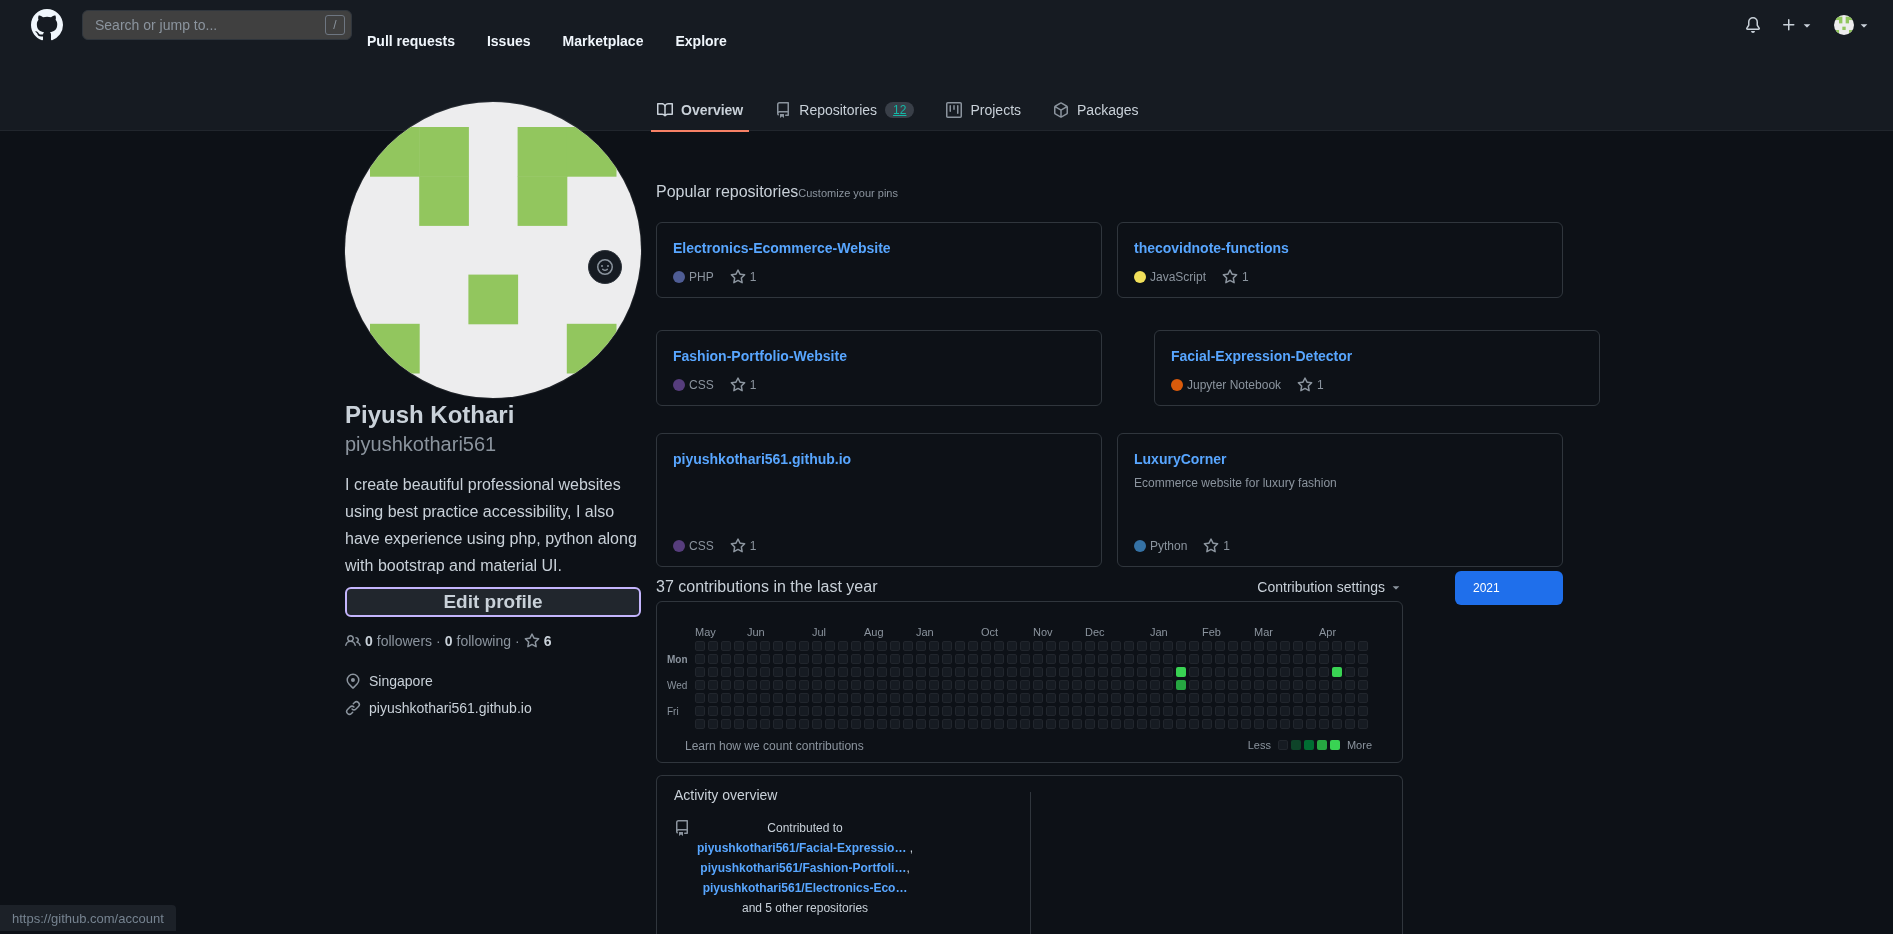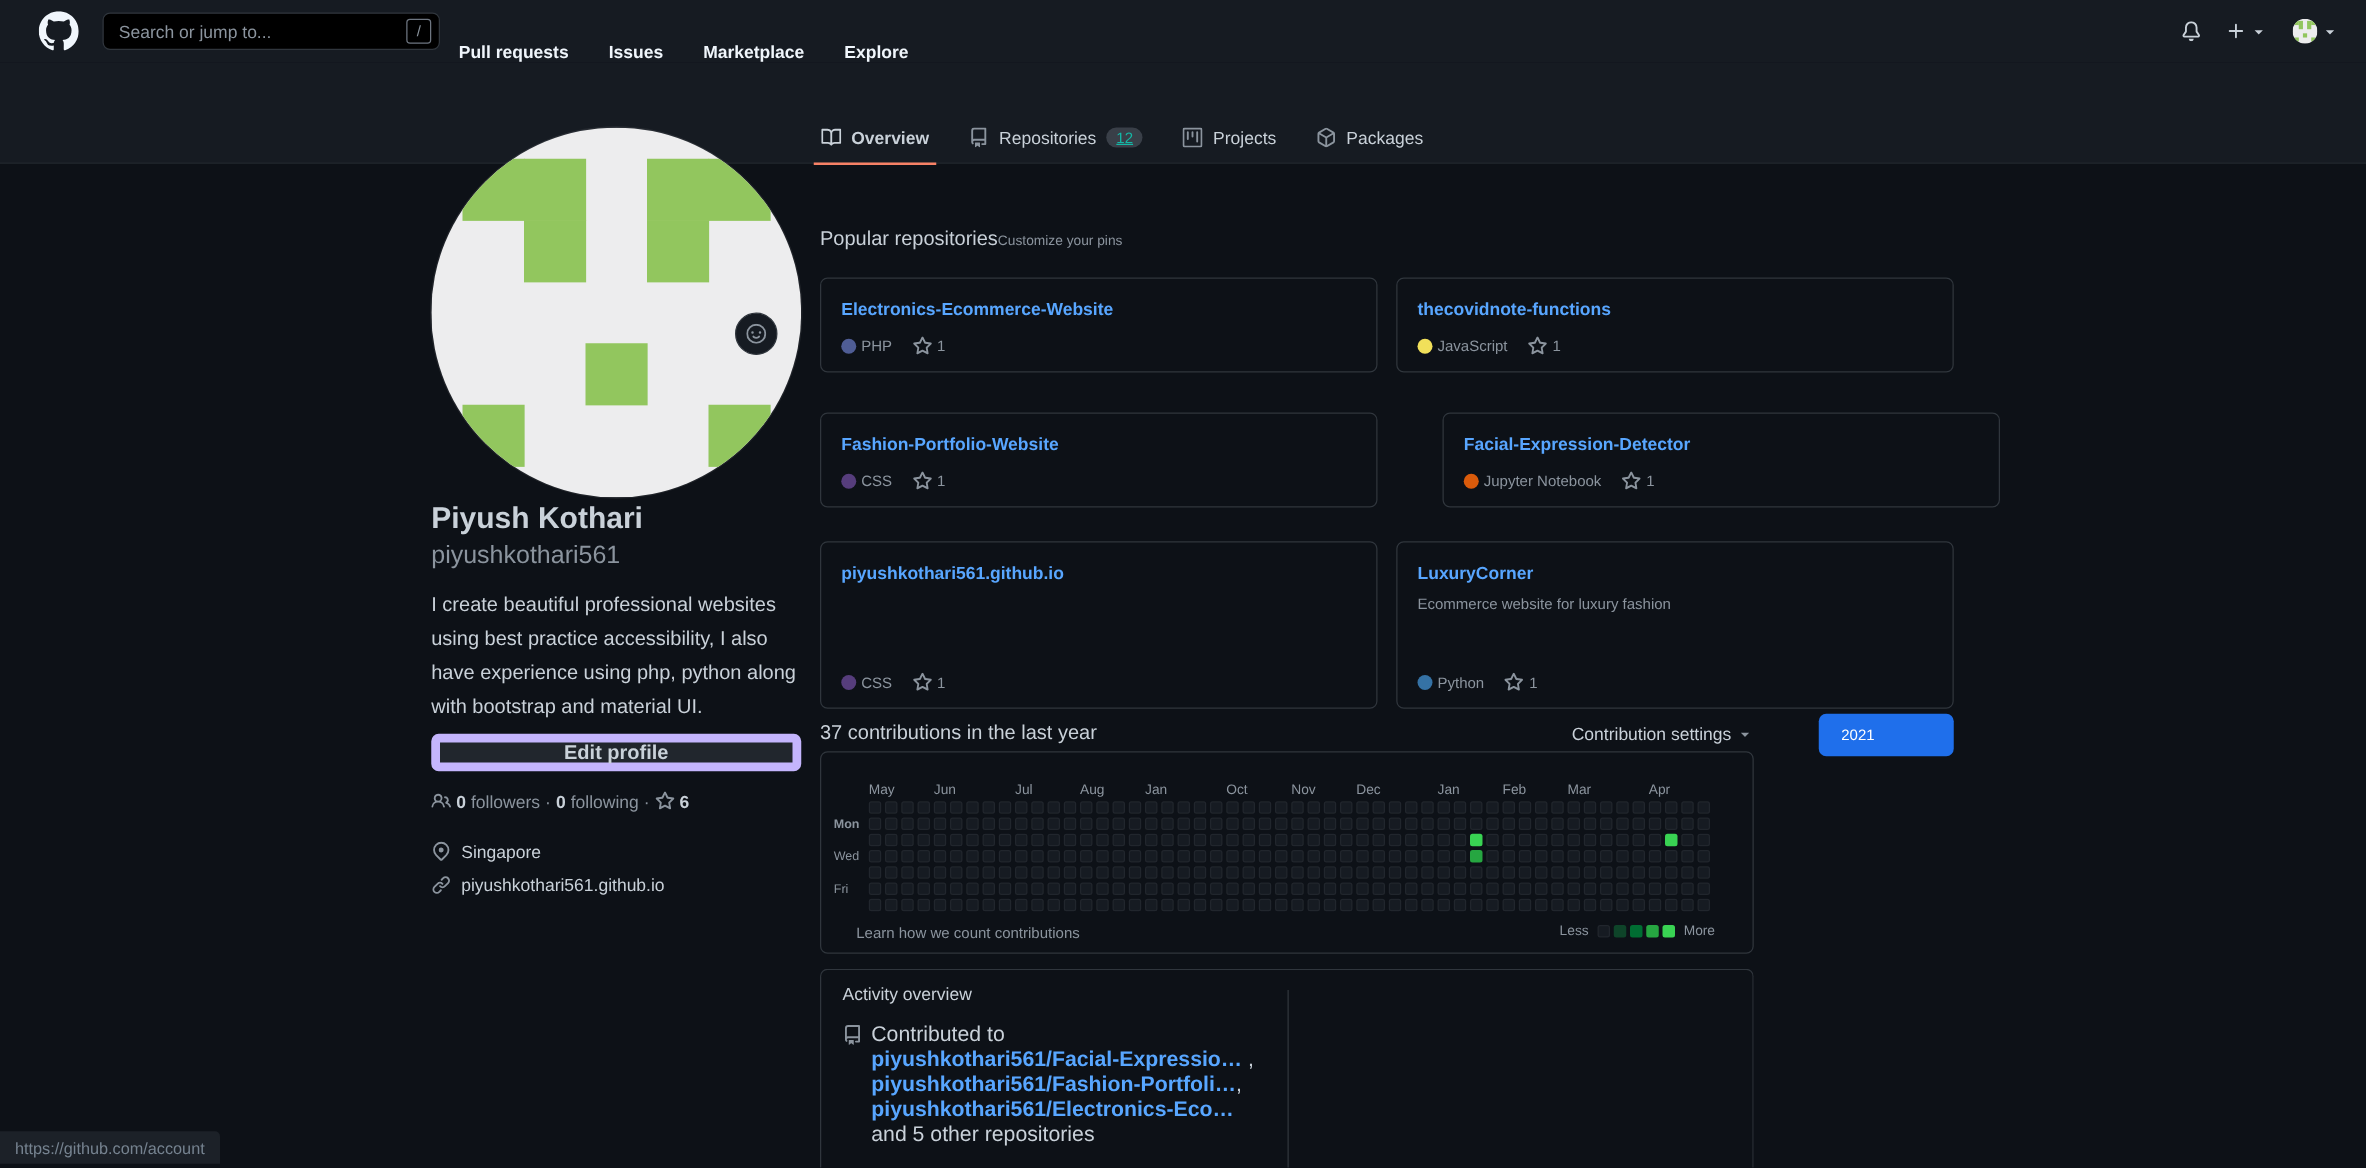--- a/index.html
+++ b/index.html
@@ -3,21 +3,21 @@
 <meta charset="utf-8">
 <style>
   * { box-sizing: border-box; margin: 0; padding: 0; }
   html,body { width:1893px; height:934px; overflow:hidden; }
   body { background:#0d1117; font-family:"Liberation Sans", sans-serif; color:#c9d1d9; position:relative; }
   svg { display:block; }
 
   
   .header { position:absolute; left:0; top:0; width:1893px; height:50px; background:#161b22; z-index:30; }
   .logo { position:absolute; left:31px; top:9px; width:32px; height:32px; cursor:pointer; }
-  .searchbox { position:absolute; left:82px; top:10px; width:270px; height:30px; background:#000000; border:1px solid #30363d; border-radius:6px; display:flex; align-items:center; padding:0 6px 0 12px; }
+  .searchbox { position:absolute; left:82px; top:10px; width:270px; height:30px; background:#404040; border:1px solid #30363d; border-radius:6px; display:flex; align-items:center; padding:0 6px 0 12px; }
   .searchbox input { flex:1; background:transparent; border:none; outline:none; color:#c9d1d9; font-size:14px; font-family:inherit; }
   .searchbox input::placeholder { color:#8b949e; }
   .slashkey { width:20px; height:20px; border:1px solid #6e7681; border-radius:3px; color:#8b949e; font-size:12px; display:flex; align-items:center; justify-content:center; }
   .topnav { position:absolute; left:367px; top:16px; height:50px; display:flex; align-items:center; gap:32px; }
   .topnav .navlink { color:#f0f6fc; font-size:14px; font-weight:700; cursor:pointer; white-space:nowrap; }
   .header-right { position:absolute; right:22px; top:0; height:50px; display:flex; align-items:center; gap:20px; }
   .hr-item { display:flex; align-items:center; gap:3px; cursor:pointer; }
   .mini-avatar { width:20px; height:20px; border-radius:50%; overflow:hidden; }
 
   
@@ -28,21 +28,21 @@
   .tab.active { font-weight:700; }
   .tab.active::after { content:""; position:absolute; left:10px; right:10px; bottom:-1px; height:2px; background:#f78166; }
 
   
   .sidebar { position:absolute; left:345px; top:0; width:296px; z-index:20; }
   .avatar-wrap { position:absolute; left:0; top:102px; width:296px; height:296px; border-radius:50%; overflow:hidden; box-shadow:0 0 0 1px rgba(255,255,255,0.08); }
   .status-btn { position:absolute; left:243px; top:250px; width:34px; height:34px; border-radius:50%; background:#161b22; border:1px solid #30363d; display:flex; align-items:center; justify-content:center; cursor:pointer; z-index:21; }
   .p-name { position:absolute; left:0; top:401px; font-size:24px; font-weight:600; color:#c9d1d9; }
   .p-login { position:absolute; left:0; top:433px; font-size:20px; font-weight:300; color:#8b949e; }
   .p-bio { position:absolute; left:0; top:471px; width:296px; font-size:16px; line-height:27px; color:#c9d1d9; }
-  .edit-btn { position:absolute; left:0; top:587px; width:296px; height:30px; background:#21262d; border:7px solid #c4b5fd; border-radius:6px; color:#c9d1d9; font-size:16px; font-weight:600; font-family:inherit; cursor:pointer; }
+  .edit-btn { position:absolute; left:0; top:587px; width:296px; height:30px; background:#21262d; border:2px solid #c4b5fd; border-radius:6px; color:#c9d1d9; font-size:19px; font-weight:600; font-family:inherit; cursor:pointer; }
   .p-follow { position:absolute; left:0; top:633px; display:flex; align-items:center; gap:4px; font-size:14px; color:#8b949e; }
   .p-follow b { color:#c9d1d9; font-weight:600; }
   .p-follow .lnk { cursor:pointer; display:flex; align-items:center; gap:4px; }
   .p-row { position:absolute; left:0; display:flex; align-items:center; gap:8px; font-size:14px; color:#c9d1d9; }
 
   
   .main { position:absolute; left:656px; top:0; width:907px; height:934px; z-index:6; }
   .sec-head { position:absolute; left:0; top:183px; width:907px; display:flex; align-items:baseline; }
   .sec-title { font-size:16px; color:#c9d1d9; }
   .customize { font-size:11px; color:#8b949e; cursor:pointer; }
@@ -65,21 +65,21 @@
   .cell { width:10px; height:10px; border-radius:2px; background:#161b22; outline:1px solid rgba(255,255,255,0.05); outline-offset:-1px; }
   .graph-foot { position:absolute; left:28px; right:30px; bottom:9px; display:flex; justify-content:space-between; align-items:flex-start; }
   .learn { font-size:12px; color:#8b949e; cursor:pointer; }
   .legend { display:flex; align-items:center; gap:3px; font-size:11px; color:#8b949e; }
   .legend .cell { cursor:default; }
 
   .activity-box { position:absolute; left:0; top:775px; width:747px; height:200px; border:1px solid #30363d; border-radius:6px 6px 0 0; border-bottom:none; }
   .act-title { position:absolute; left:17px; top:11px; font-size:14px; color:#c9d1d9; }
   .act-divider { position:absolute; left:373px; top:16px; bottom:0; width:1px; background:#30363d; }
   .act-body { position:absolute; left:17px; top:42px; width:330px; display:flex; gap:7px; }
-  .act-text { font-size:17px; line-height:20px; color:#c9d1d9; }
+  .act-text { font-size:12px; line-height:20px; color:#c9d1d9;text-align:center; }
   .act-text .alink { color:#58a6ff; font-weight:700; cursor:pointer; }
 
   .statusbar { position:absolute; left:0; top:905px; height:26px; background:#1c2128; border-radius:0 4px 0 0; display:flex; align-items:center; padding:0 12px; font-size:13px; color:#768390; z-index:40; }
 </style>
 </head>
 <body>
 
 <div class="header">
   <span class="logo" id="logo">
       <svg width="32" height="32" viewBox="0 0 16 16" fill="#f0f6fc">

